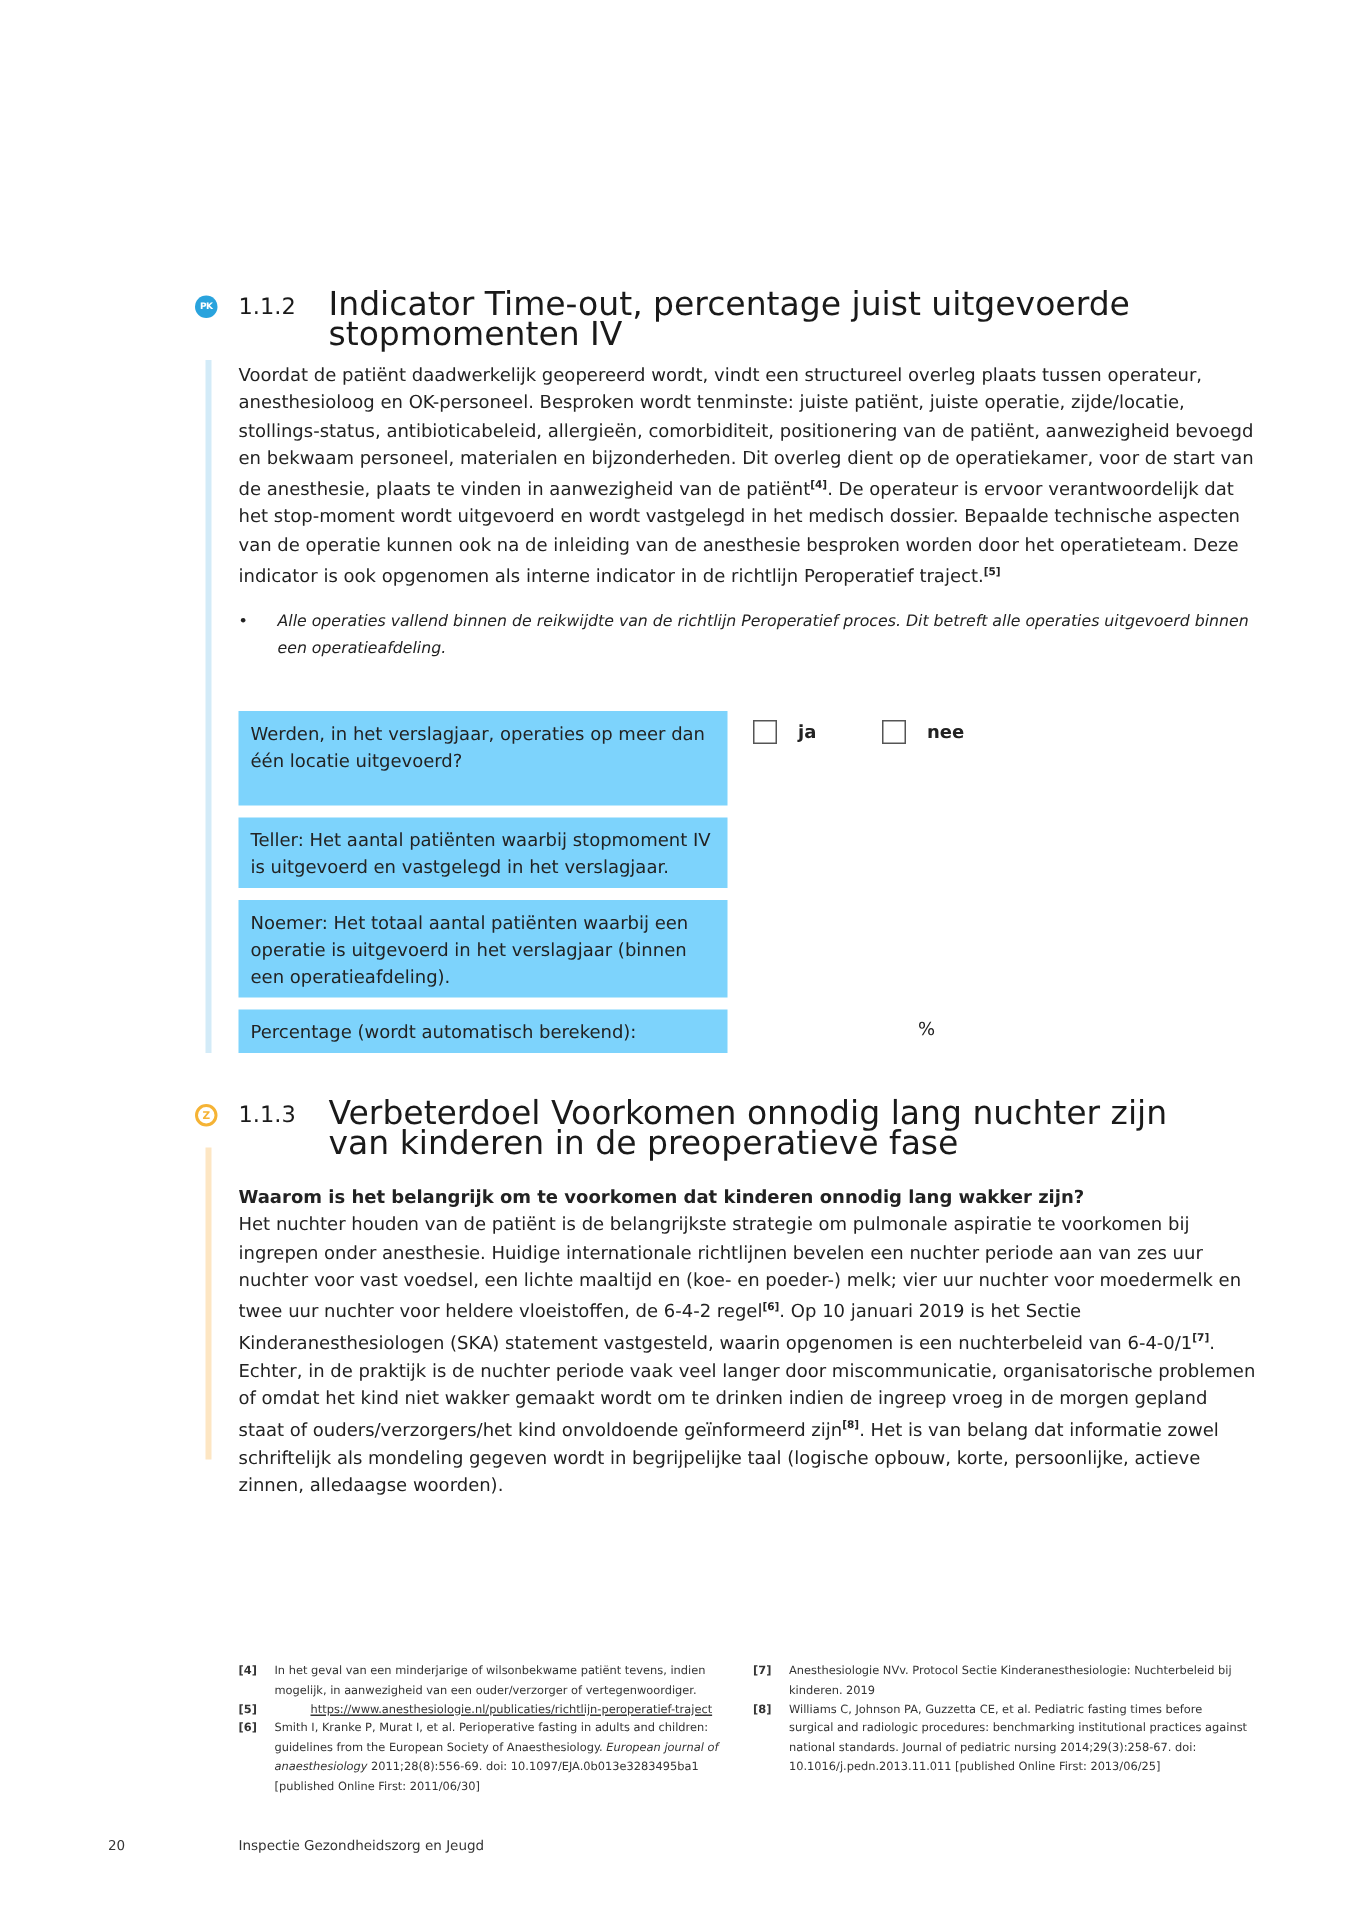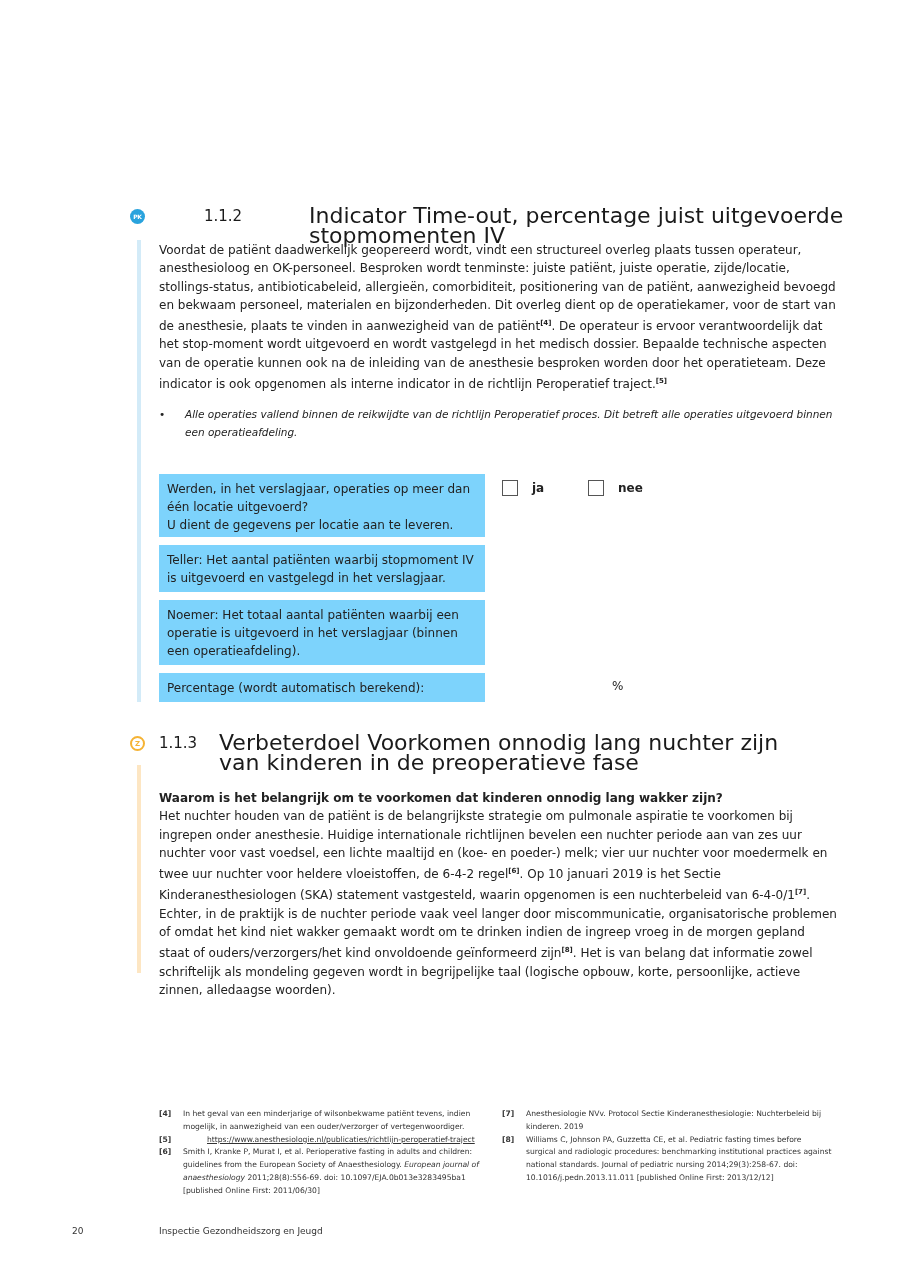--- a/index.html
+++ b/index.html
@@ -25,40 +25,39 @@
     .bold-q { font-weight: bold; }
     .fn { position: absolute; font-size: 7.6px; line-height: 12.8px; color: #333; }
     .fn .row { display: flex; }
     .fn .lab { width: 24px; flex: none; font-weight: bold; }
     .fn a { color: #333; text-decoration: underline; margin-left: 24px; }
     .footer { position: absolute; top: 1226px; font-size: 9px; color: #333; }
   </style>
 </head>
 <body>
 
-<div class="section-head" style="top:206px;gap:45px;">
+<div class="section-head" style="top:194px;">
   <span class="badge badge-pk">PK</span>
   <span class="sec-num">1.1.2</span>
   <span class="sec-title">Indicator Time-out, percentage juist uitgevoerde stopmomenten IV</span>
 </div>
 
 <div class="bar bar-blue" style="top:240px; height:462px;"></div>
 
 <div class="para" style="top:241px;">
   <span>Voordat de patiënt daadwerkelijk geopereerd wordt, vindt een structureel overleg plaats tussen operateur, anesthesioloog en OK-personeel. Besproken wordt tenminste: juiste patiënt, juiste operatie, zijde/locatie, stollings-status, antibioticabeleid, allergieën, comorbiditeit, positionering van de patiënt, aanwezigheid bevoegd en bekwaam personeel, materialen en bijzonderheden. Dit overleg dient op de operatiekamer, voor de start van de anesthesie, plaats te vinden in aanwezigheid van de patiënt</span><sup>[4]</sup><span>. De operateur is ervoor verantwoordelijk dat het stop-moment wordt uitgevoerd en wordt vastgelegd in het medisch dossier. Bepaalde technische aspecten van de operatie kunnen ook na de inleiding van de anesthesie besproken worden door het operatieteam. Deze indicator is ook opgenomen als interne indicator in de richtlijn Peroperatief traject.</span><sup>[5]</sup>
 </div>
 
 <div class="bullet" style="top:405px;">
   <span class="dot">•</span>
   <div class="btxt">Alle operaties vallend binnen de reikwijdte van de richtlijn Peroperatief proces. Dit betreft alle operaties uitgevoerd binnen een operatieafdeling.</div>
 </div>
 
 <div class="qbox" style="top:474px; height:63px;">
   <div>Werden, in het verslagjaar, operaties op meer dan één locatie uitgevoerd?</div>
-  <div>U dient de gegevens per locatie aan te leveren.</div>
 </div>
 
 <div class="cb" style="left:502px; top:480px;">
   <span class="box"></span>
   <span>ja</span>
 </div>
 <div class="cb" style="left:588px; top:480px;">
   <span class="box"></span>
   <span>nee</span>
 </div>
@@ -104,18 +103,18 @@
   </div>
 </div>
 
 <div class="fn" style="left:502px; top:1108px; width:330px;">
   <div class="row">
     <span class="lab">[7]</span>
     <span>Anesthesiologie NVv. Protocol Sectie Kinderanesthesiologie: Nuchterbeleid bij kinderen. 2019</span>
   </div>
   <div class="row">
     <span class="lab">[8]</span>
-    <span>Williams C, Johnson PA, Guzzetta CE, et al. Pediatric fasting times before surgical and radiologic procedures: benchmarking institutional practices against national standards. Journal of pediatric nursing 2014;29(3):258-67. doi: 10.1016/j.pedn.2013.11.011 [published Online First: 2013/12/12]</span>
+    <span>Williams C, Johnson PA, Guzzetta CE, et al. Pediatric fasting times before surgical and radiologic procedures: benchmarking institutional practices against national standards. Journal of pediatric nursing 2014;29(3):258-67. doi: 10.1016/j.pedn.2013.11.011 [published Online First: 2013/06/25]</span>
   </div>
 </div>
 
 <div class="footer" style="left:72px;">20</div>
 <div class="footer" style="left:159px;">Inspectie Gezondheidszorg en Jeugd</div>
 
 </body></html>

